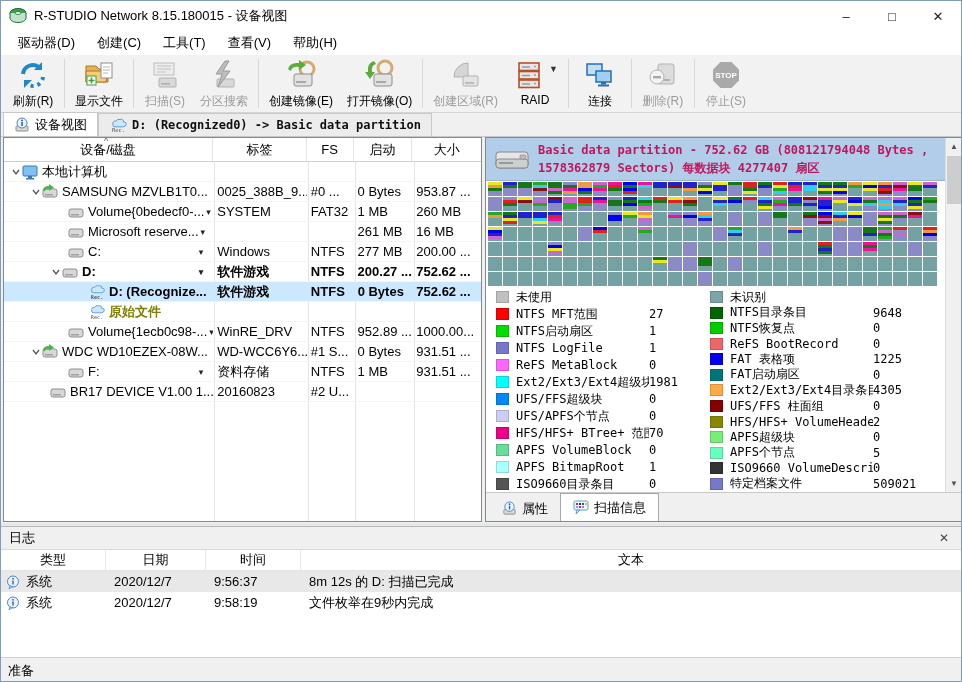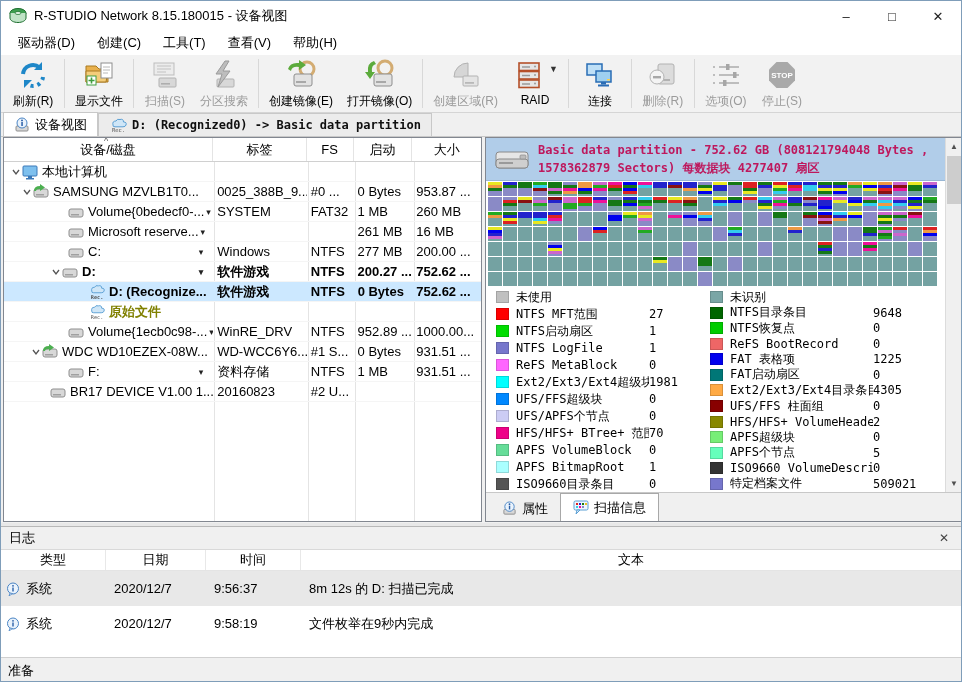--- a/index.html
+++ b/index.html
@@ -74,21 +74,21 @@
   .scrollbar{position:absolute;right:0;top:0;width:16px;height:354px;background:#f0f0f0;border-left:1px solid #dcdcdc;}
   .sb-btn{position:absolute;left:0;width:16px;height:17px;display:flex;align-items:center;justify-content:center;font-size:8px;color:#505050;}
   .sb-thumb{position:absolute;left:1px;top:18px;width:14px;height:48px;background:#cdcdcd;}
   
   .splitter{position:absolute;left:0;top:522px;width:100%;height:3px;background:#e8e8e8;}
   .logpanel{position:absolute;left:0;top:525px;width:100%;height:131px;background:#fff;border-top:1px solid #b8b8b8;}
   .log-title{height:23px;background:#f0f0f0;border-bottom:1px solid #d9d9d9;display:flex;align-items:center;padding:0 8px;font-size:13px;}
   .log-close{margin-left:auto;font-size:12px;color:#444;width:18px;text-align:center;}
   .log-head{height:21px;display:flex;border-bottom:1px solid #e4e4e4;font-size:13px;background:#fff;}
   .lh{display:flex;align-items:center;justify-content:center;border-right:1px solid #e8e8e8;}
-  .log-row{height:35px;display:flex;align-items:center;font-size:13px;}
+  .log-row{height:21px;display:flex;align-items:center;font-size:13px;}
   .log-row.alt{background:#e8e8e8;}
   .lc-type{width:105px;display:flex;align-items:center;padding-left:5px;gap:6px;}
   .lc-date{width:100px;padding-left:8px;}
   .lc-time{width:95px;padding-left:8px;}
   .lc-text{flex:1;padding-left:8px;}
   
   .statusbar{position:absolute;left:0;top:656px;width:100%;height:26px;background:#f0f0f0;border-top:1px solid #d0d0d0;display:flex;align-items:center;padding-left:7px;font-size:13px;}
 </style>
 </head>
 <body>
@@ -237,32 +237,20 @@
           <circle cx="10" cy="18" r="7" fill="#f4f4f4" stroke="#b2b2b2"></circle>
           <rect x="6" y="17" width="8" height="2.4" fill="#a8a8a8"></rect>
         </svg>
       </span>
       <span class="tb-label">删除(R)</span>
     </div>
     <div class="tb-sep"></div>
     <div class="tb-item disabled">
       <span class="tb-icon">
         <svg width="32" height="32" viewBox="0 0 32 32">
-          <path d="M3 8h3M3 16h3M3 24h3" stroke="#bdbdbd" stroke-width="1.8" stroke-dasharray="2 2"></path>
-          <path d="M9 8h20M9 16h20M9 24h20" stroke="#bdbdbd" stroke-width="1.8"></path>
-          <rect x="16" y="5" width="3.5" height="6" fill="#a6a6a6"></rect>
-          <rect x="23" y="13" width="3.5" height="6" fill="#a6a6a6"></rect>
-          <rect x="13" y="21" width="3.5" height="6" fill="#a6a6a6"></rect>
-        </svg>
-      </span>
-      <span class="tb-label">选项(O)</span>
-    </div>
-    <div class="tb-item disabled">
-      <span class="tb-icon">
-        <svg width="32" height="32" viewBox="0 0 32 32">
           <polygon points="10.5,3 21.5,3 29,10.5 29,21.5 21.5,29 10.5,29 3,21.5 3,10.5" fill="#a9a9a9"></polygon>
           <text x="16" y="19" text-anchor="middle" font-size="8" font-weight="bold" fill="#fff" font-family="sans-serif">STOP</text>
         </svg>
       </span>
       <span class="tb-label">停止(S)</span>
     </div>
   </div>
 
   <div class="tabbar">
     <div class="vtab active">
@@ -314,21 +302,21 @@
             </svg>
           <span>本地计算机</span>
         </div>
         <div class="c2"></div>
           <div class="c3"></div>
           <div class="c4"></div>
           <div class="c5"></div>
       </div>
 
       <div class="trow">
-        <div class="c1" style="padding-left:17px">
+        <div class="c1" style="padding-left:26px">
           <span class="chev">
               <svg width="10" height="10">
                 <polyline points="2,3 5,7 8,3" fill="none" stroke="#555" stroke-width="1.3"></polyline>
               </svg>
             </span>
           <svg class="tree-ic" width="16" height="16" viewBox="0 0 16 16">
               <rect x="1" y="5" width="14" height="8" rx="2" fill="#d8d8d8" stroke="#8e8e8e"></rect>
               <rect x="3" y="10" width="8" height="1.5" fill="#a0a0a0"></rect>
               <path d="M1 7q0-5 6-5l0-2 5 3.5-5 3.5 0-2q-4 0-4 2z" fill="#4caf50"></path>
             </svg>

